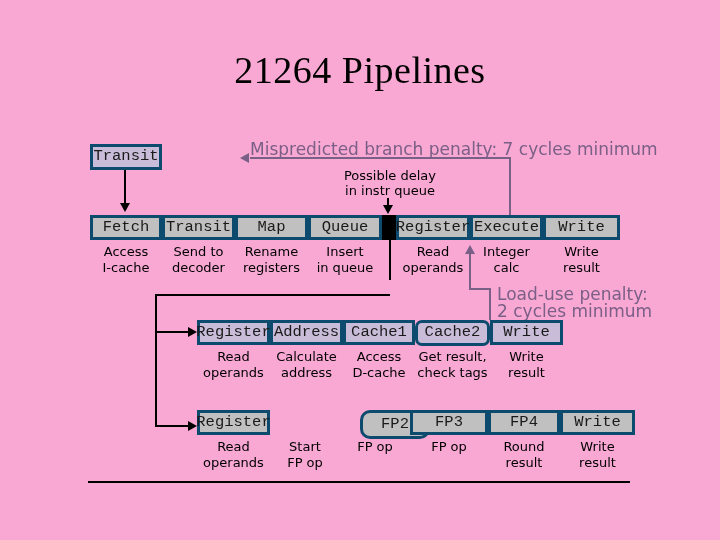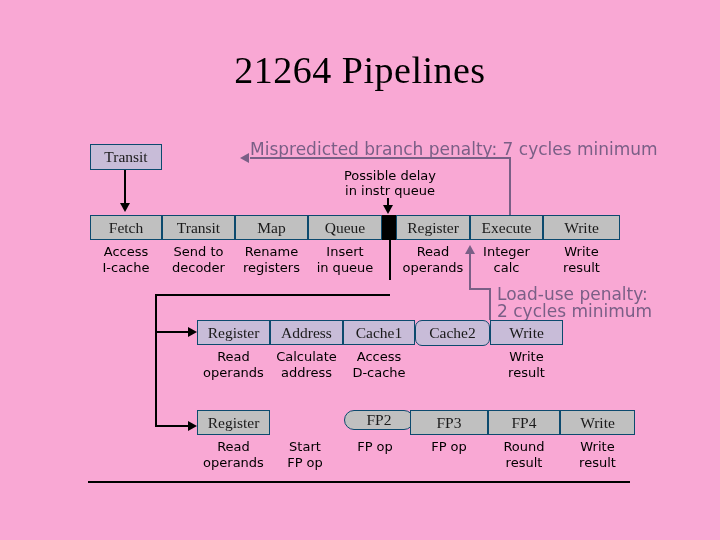--- a/index.html
+++ b/index.html
@@ -26,22 +26,22 @@
     font-family: "Liberation Serif", "DejaVu Serif", serif;
     font-size: 38px;
     color: #000000;
     letter-spacing: 0.5px;
   }
 
   
   .stage {
     position: absolute;
     box-sizing: border-box;
-    border: 1px solid #0c4a6e;
-    font-family: Liberation Serif, serif;
+    border: 3px solid #0c4a6e;
+    font-family: Liberation Mono, monospace;
     font-size: 15.5px;
     color: #1a1a1a;
     display: flex;
     align-items: center;
     justify-content: center;
     line-height: 1;
     white-space: nowrap;
   }
   .stage.purple { background: #c8bcd8; }
   .stage.gray   { background: #c0c0c0; }
@@ -225,27 +225,31 @@
     <div>operands</div>
   </div>
   <div class="desc" style="left:270px; top:349px; width:73px;">
     <div>Calculate</div>
     <div>address</div>
   </div>
   <div class="desc" style="left:343px; top:349px; width:72px;">
     <div>Access</div>
     <div>D-cache</div>
   </div>
+  <div class="desc" style="left:415px; top:349px; width:75px;">
+    <div>Get result,</div>
+    <div>check tags</div>
+  </div>
   <div class="desc" style="left:490px; top:349px; width:73px;">
     <div>Write</div>
     <div>result</div>
   </div>
 
   <div class="stage gray" style="left:197px; top:410px; width:73px; height:25px;">Register</div>
-  <div class="stage gray" style="left:344px; top:410px; width:70px; height:20px;border-radius:10px;">FP2</div>
+  <div class="stage gray" style="left:360px; top:410px; width:70px; height:29px;border-radius:10px;">FP2</div>
   <div class="stage gray" style="left:410px; top:410px; width:78px; height:25px;">FP3</div>
   <div class="stage gray" style="left:488px; top:410px; width:72px; height:25px;">FP4</div>
   <div class="stage gray" style="left:560px; top:410px; width:75px; height:25px;">Write</div>
 
   <div class="desc" style="left:197px; top:439px; width:73px;">
     <div>Read</div>
     <div>operands</div>
   </div>
   <div class="desc" style="left:270px; top:439px; width:70px;">
     <div>Start</div>

